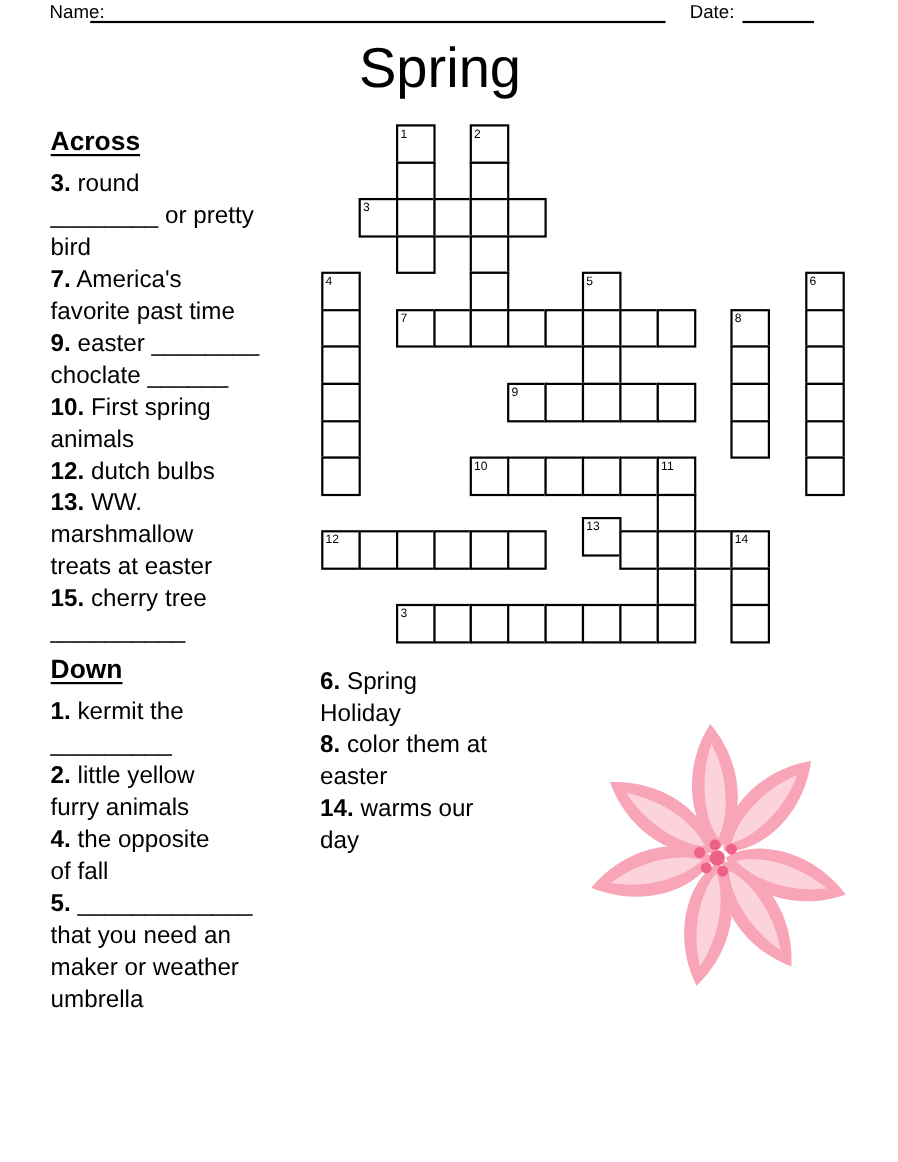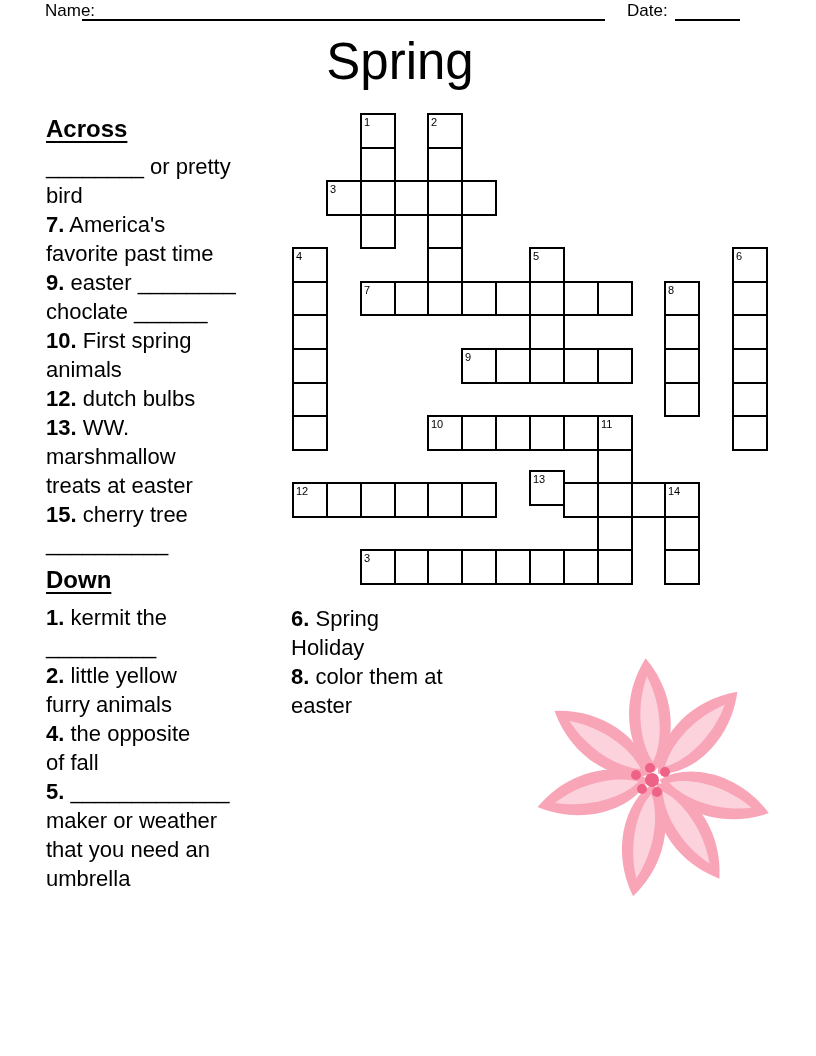--- a/index.html
+++ b/index.html
@@ -57,20 +57,21 @@
   <div class="fill-line name-line"></div>
   <span class="lbl date-lbl">Date:</span>
   <div class="fill-line date-line"></div>
 
   <h1 class="title">Spring</h1>
 
   <div class="clues-left">
     <div class="heading">Across</div>
     <div id="across-clues">
         <div class="clue">
+          <div class="clue-line"><b>3.</b> round</div>
           <div class="clue-line">________ or pretty</div>
           <div class="clue-line">bird</div>
         </div>
         <div class="clue">
           <div class="clue-line"><b>7.</b> America's</div>
           <div class="clue-line">favorite past time</div>
         </div>
         <div class="clue">
           <div class="clue-line"><b>9.</b> easter ________</div>
           <div class="clue-line">choclate ______</div>
@@ -101,35 +102,39 @@
         <div class="clue">
           <div class="clue-line"><b>2.</b> little yellow</div>
           <div class="clue-line">furry animals</div>
         </div>
         <div class="clue">
           <div class="clue-line"><b>4.</b> the opposite</div>
           <div class="clue-line">of fall</div>
         </div>
         <div class="clue">
           <div class="clue-line"><b>5.</b> _____________</div>
+          <div class="clue-line">that you need an</div>
           <div class="clue-line">maker or weather</div>
-          <div class="clue-line">that you need an</div>
           <div class="clue-line">umbrella</div>
         </div>
       </div>
   </div>
 
   <div class="clues-mid" id="down-clues-2">
       <div class="clue">
         <div class="clue-line"><b>6.</b> Spring</div>
         <div class="clue-line">Holiday</div>
       </div>
       <div class="clue">
         <div class="clue-line"><b>8.</b> color them at</div>
         <div class="clue-line">easter</div>
+      </div>
+      <div class="clue">
+        <div class="clue-line"><b>14.</b> warms our</div>
+        <div class="clue-line">day</div>
       </div>
     </div>
 
   <div id="grid">
       <div class="cell" style="left: 360px; top: 113px; width: 36px; height: 36px;">
         <span class="cellnum">1</span>
       </div>
       <div class="cell" style="left: 427px; top: 113px; width: 36px; height: 36px;">
         <span class="cellnum">2</span>
       </div>

